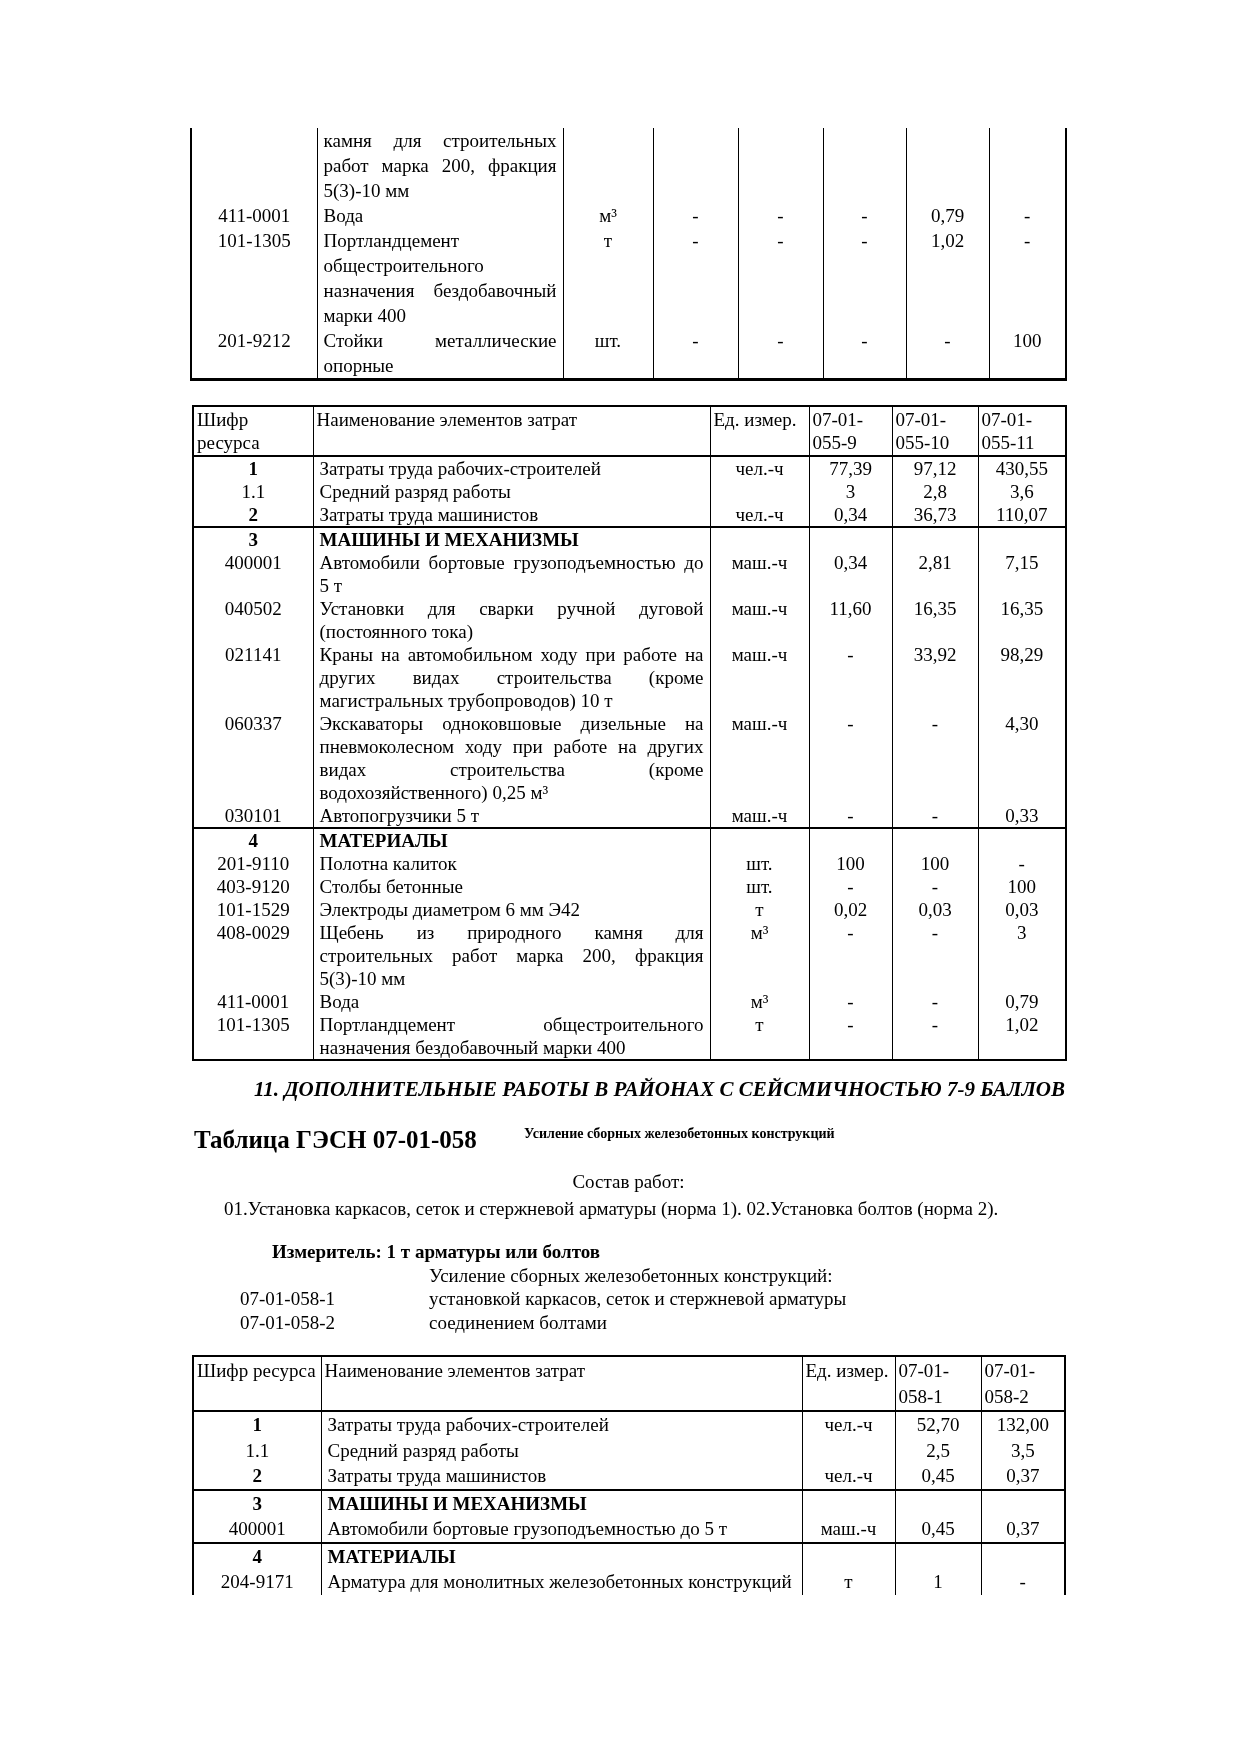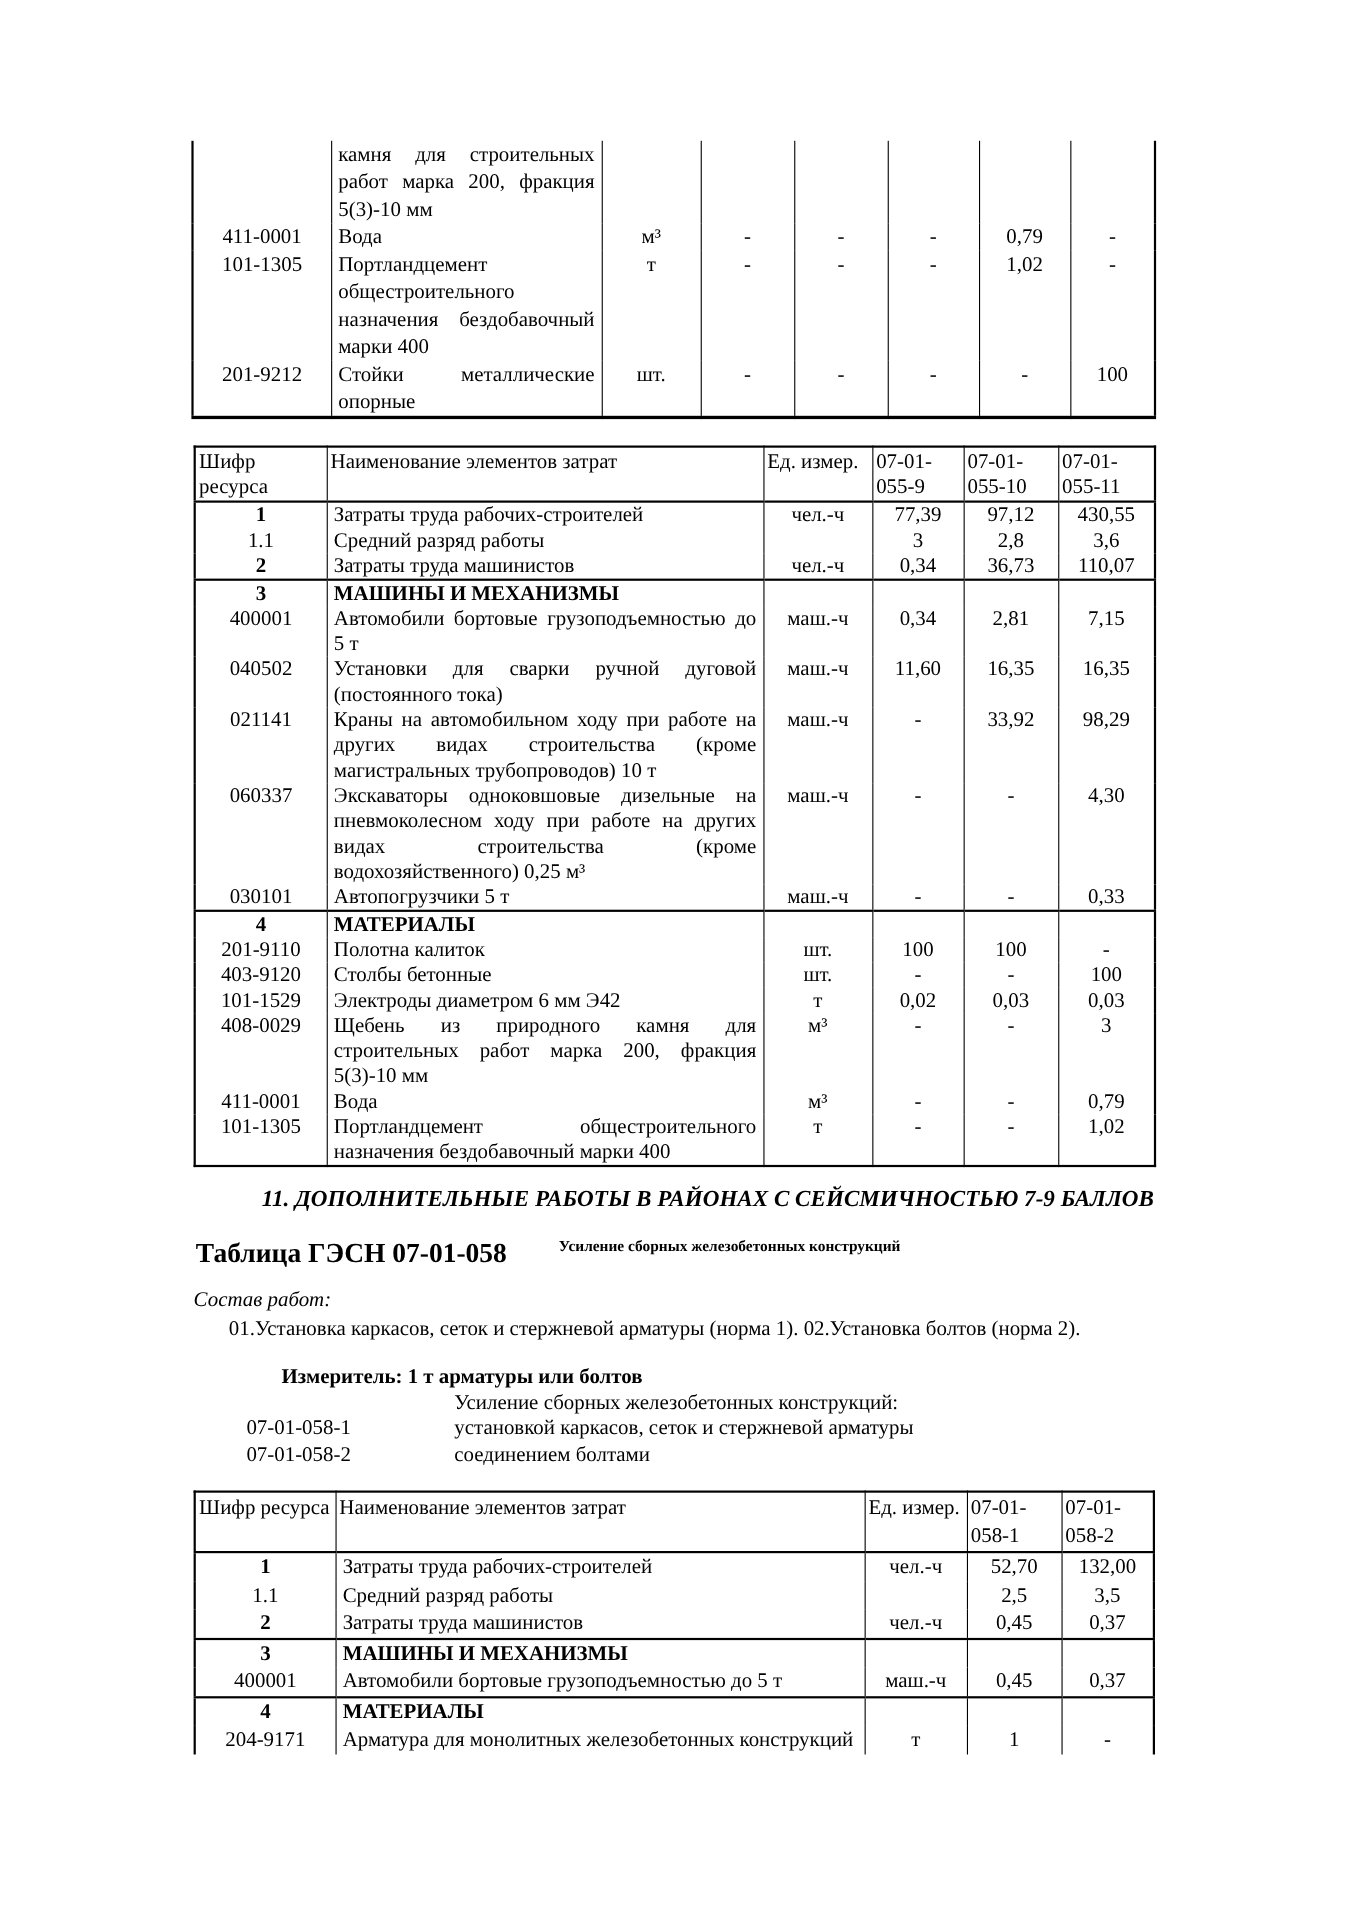--- a/index.html
+++ b/index.html
@@ -2,21 +2,21 @@
 <html><head>
 <meta charset="utf-8">
 <style>
   html,body { margin:0; padding:0; background:#ffffff; }
   .page {
     position:relative; width:1240px; height:1755px;
     background:#ffffff; color:#000;
     font-family:"Liberation Serif","DejaVu Serif",serif;
     font-size:19px; overflow:hidden;
   }
-  .content { position:absolute; left:176px; top:0; width:873px; height:1755px; }
+  .content { position:absolute; left:192px; top:0; width:873px; height:1755px; }
   .abs { position:absolute; }
 
   table { border-collapse:collapse; table-layout:fixed; font-size:19px; }
   td,th { vertical-align:top; padding:0 6px; overflow:hidden; word-wrap:break-word; }
   th { font-weight:normal; text-align:left; padding:1px 3px; }
 
   .c-code,.c-unit,.c-val { text-align:center; }
   td.c-name { text-align:justify; }
   td.c-name.section { text-align:left; font-weight:bold; }
   .bold { font-weight:bold; }
@@ -43,21 +43,21 @@
   #t-058 thead th { border-bottom:2.5px solid #000; }
 
   tr.section-top td { border-top:2.5px solid #000; }
 
   .section-heading {
     left:0; top:1076px; width:873px; text-align:right;
     font-weight:bold; font-style:italic; font-size:21px; line-height:26px;
   }
   .caption-label { left:2px; top:1126px; font-weight:bold; font-size:25px; white-space:nowrap; }
   .caption-title { left:332px; top:1126px; font-weight:bold; font-size:14px; white-space:nowrap;text-align:center; }
-  .sostav-label { left:0; top:1171px; width:873px; text-align:left; font-style:italic; }
+  .sostav-label { left:0; top:1171px; width:873px; text-align:center; }
   .sostav-text { left:0; top:1197px; width:873px; text-align:justify; text-indent:32px; line-height:23px; }
   .izm-block { left:0; top:1240px; width:873px; line-height:23.5px;margin-left:48px; }
   .izm-line { font-weight:bold; padding-left:32px; }
   .group-title { padding-left:189px; }
   .v-code { display:inline-block; width:189px; }
 </style>
 </head>
 <body>
 
 <div class="page">

